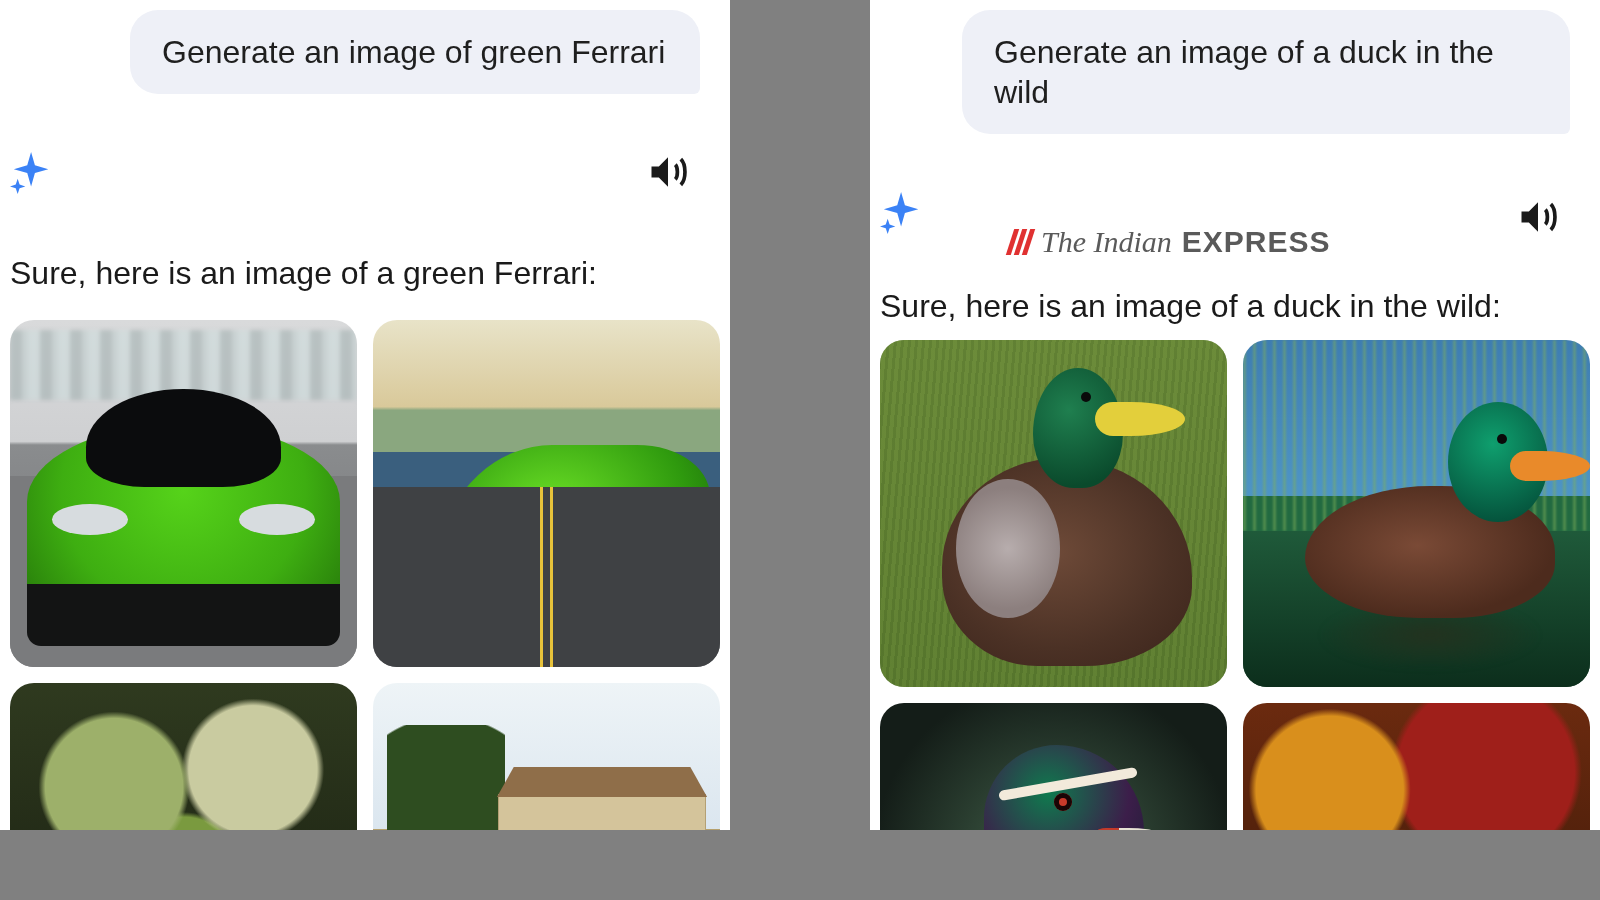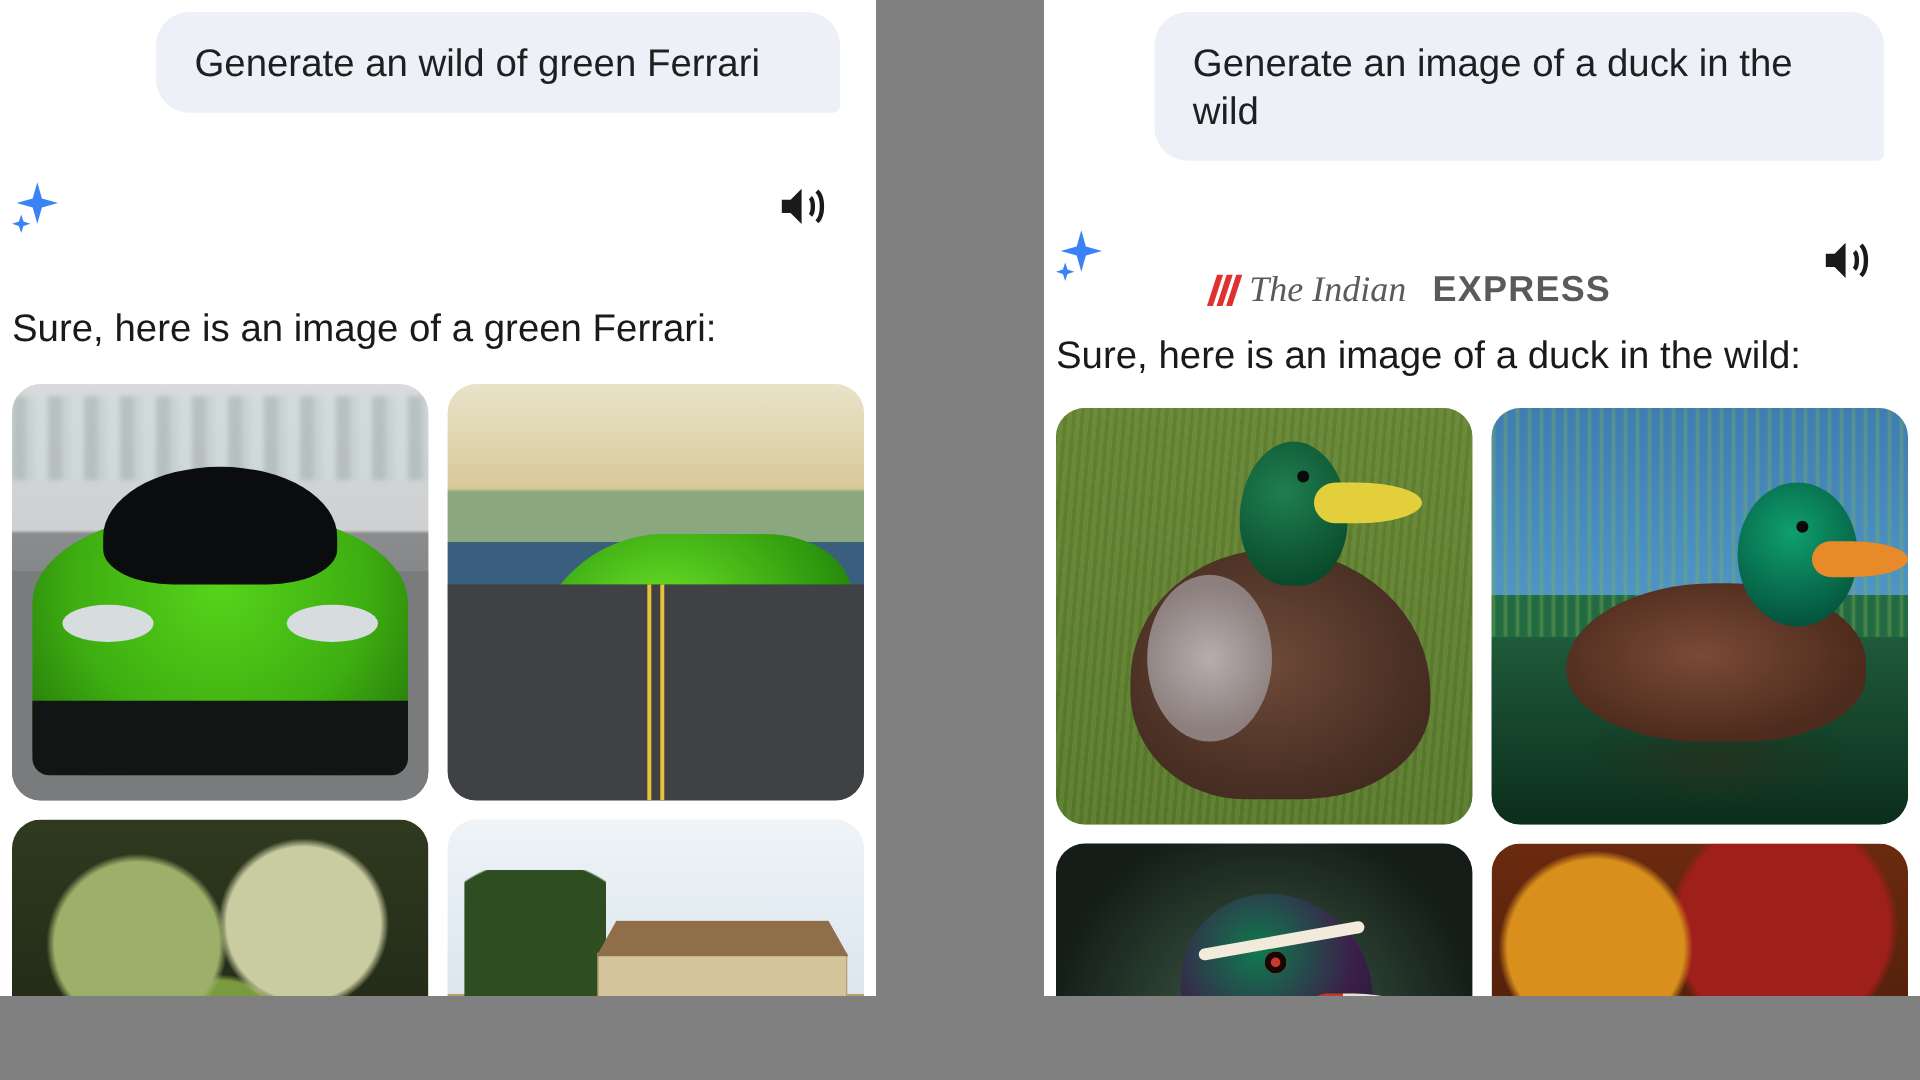--- a/index.html
+++ b/index.html
@@ -62,30 +62,30 @@
   }
   .watermark .stripes {
     display: inline-flex;
     gap: 3px;
     transform: skewX(-18deg);
   }
   .watermark .stripes span {
     width: 5px; height: 26px; background:#e03131; display:block;
   }
   .watermark .serif { font-family: Georgia, "Times New Roman", serif; font-style: italic; font-weight: 500; }
-  .watermark .bold  { font-weight: 800; letter-spacing: 1px; margin-left: 12px; }
+  .watermark .bold  { font-weight: 800; letter-spacing: 1px; }
 
   .response-text {
     position: absolute;
     left: 10px;
     font-size: 32px;
     color: #1a1a1a;
   }
   .panel.left  .response-text { top: 255px; }
-  .panel.right .response-text { top: 278px; }
+  .panel.right .response-text { top: 288px; }
 
   .grid {
     position: absolute;
     left: 10px;
     right: 10px;
     display: grid;
     grid-template-columns: 1fr 1fr;
     gap: 16px;
   }
   .panel.left  .grid { top: 320px; }
@@ -214,21 +214,21 @@
     radial-gradient(circle at 80% 60%, #7d2e10 0 20%, transparent 22%),
     linear-gradient(#6b2a0f,#2f1406); }
 </style>
 </head>
 <body>
 
 <div class="stage">
 
   <div class="panel left">
     <div class="prompt-bubble">
-      <span>Generate an wild of green Ferrari</span>
+      <span>Generate an image of green Ferrari</span>
     </div>
 
     <div class="sparkle">
       <svg viewBox="0 0 48 48">
         <path fill="#3b82f6" d="M22 2 L26 16 L40 20 L26 24 L22 38 L18 24 L4 20 L18 16 Z"></path>
         <path fill="#3b82f6" d="M8 30 L10 36 L16 38 L10 40 L8 46 L6 40 L0 38 L6 36 Z"></path>
       </svg>
     </div>
 
     <div class="speaker">

